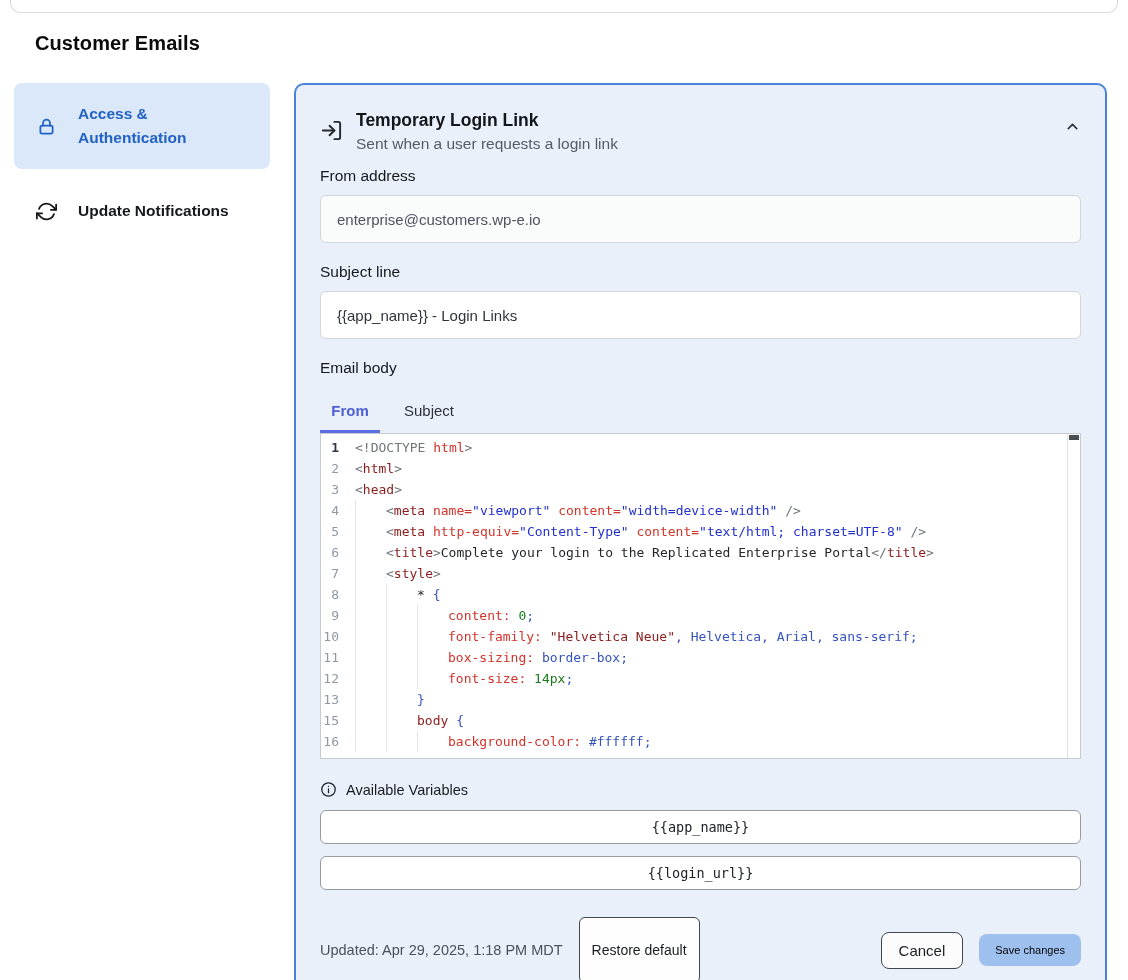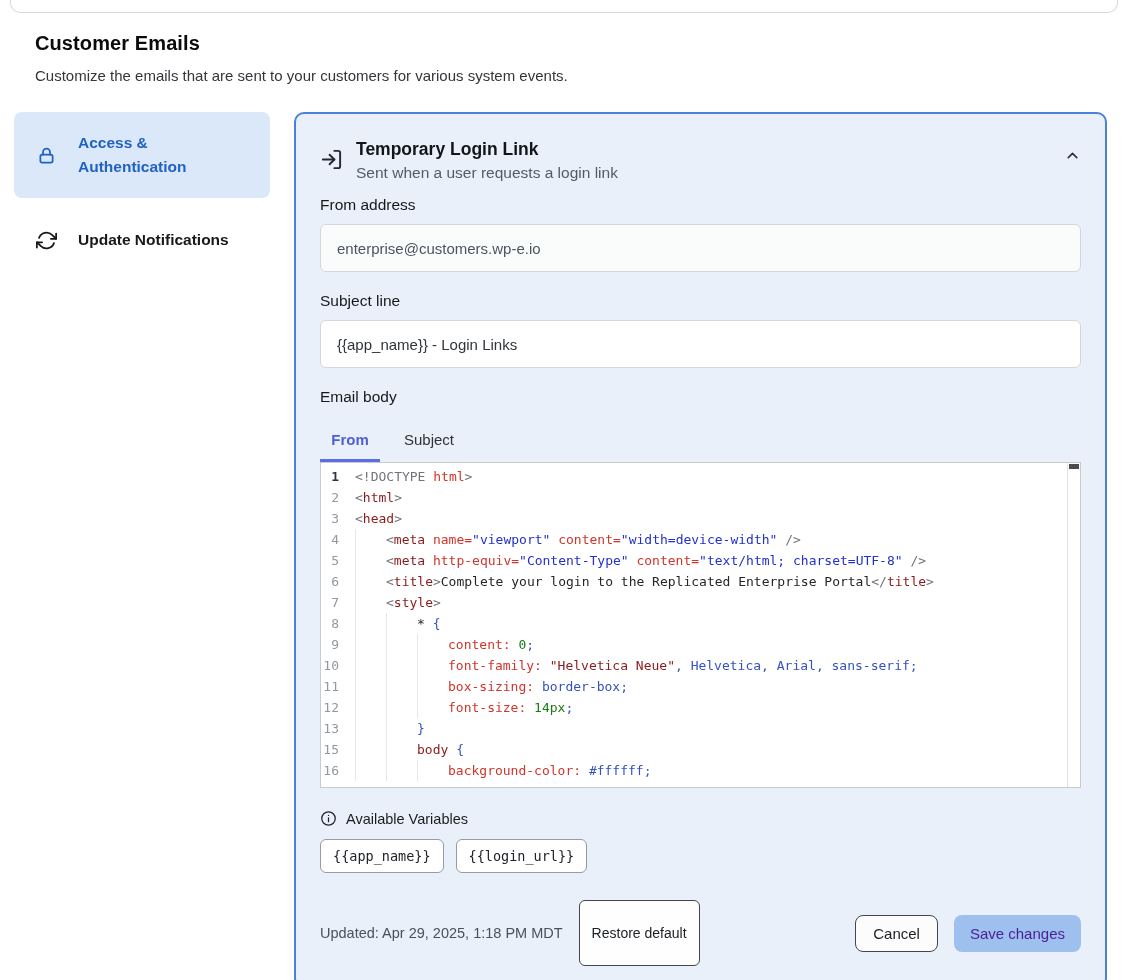--- a/index.html
+++ b/index.html
@@ -70,45 +70,44 @@
   .tok-n  { color:#1a7a1a; }
   .tok-b  { color:#3552c0; }
   .tok-x  { color:#24262a; }
   .sbar { position:absolute; top:0; right:0; bottom:0; width:13px; background:#fff;
           border-left:1px solid #e2e2e2; }
   .sbar-thumb { position:absolute; top:1px; left:1px; right:1px; height:5px; background:#4a4d50; }
 
   
   .vars-row { display:flex; align-items:center; gap:9px; margin-top:22px;
               font-size:14.5px; color:#191c20; }
-  .chips { display:flex; gap:12px; margin-top:12px; }
+  .chips { display:flex; gap:12px; margin-top:12px;flex-direction:column; }
   .chip { font-family:"DejaVu Sans Mono", monospace; font-size:13.5px; color:#202327;
           background:#fff; border:1px solid #979ca3; border-radius:6px; padding:8px 12px;
           cursor:pointer; }
 
   
   .panel-footer { display:flex; align-items:center; gap:16px; margin-top:27px; }
   .updated { font-size:14.5px; color:#4b5158; }
   .btn { font-family:"Liberation Sans", sans-serif; cursor:pointer; }
   .btn-restore { font-size:14px; padding:24px 12px; border:1px solid #42474e; border-radius:6px;
                  background:#fefefe; color:#1b1e22; }
   .spacer { flex:1; }
   .btn-cancel { font-size:15px; padding:9px 17px; border:1px solid #42474e; border-radius:8px;
                 background:#fcfcfc; color:#1b1e22; }
-  .btn-save { font-size:15px; padding:10px 16px; border:none; border-radius:8px;
-              background:#9ec0ef; color:#4c1d95; cursor:default; }
+  .btn-save { font-size:11px; padding:10px 16px; border:none; border-radius:8px;
+              background:#9ec0ef; color:#000000; cursor:default; }
 </style>
 </head>
 <body>
 
 <div class="prev-card"></div>
 
 <div class="page-head">
   <h1>Customer Emails</h1>
-  <p>Customize the emails that are sent to your customers for various system events.</p>
 </div>
 
 <div class="content">
 
   <nav class="sidebar">
     <div class="side-item active">
       <span class="side-icon">
         <svg width="21" height="21" viewBox="0 0 24 24" fill="none" stroke="#2162c4" stroke-width="2" stroke-linecap="round" stroke-linejoin="round">
           <rect x="5" y="11" width="14" height="9" rx="2"></rect>
           <path d="M8 11V8a4 4 0 0 1 8 0v3"></path>

